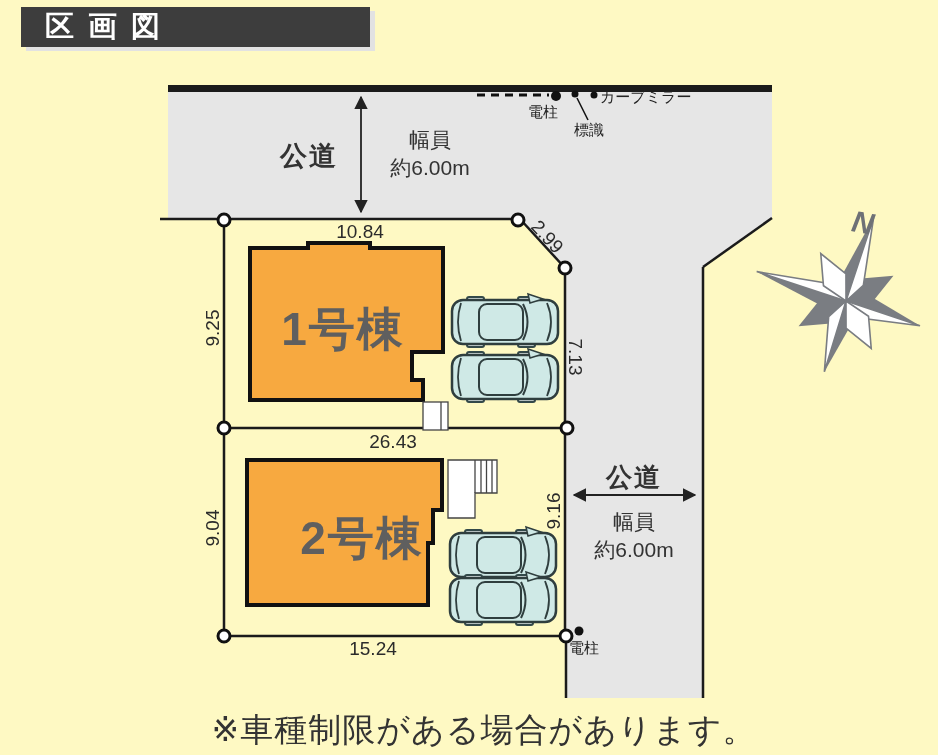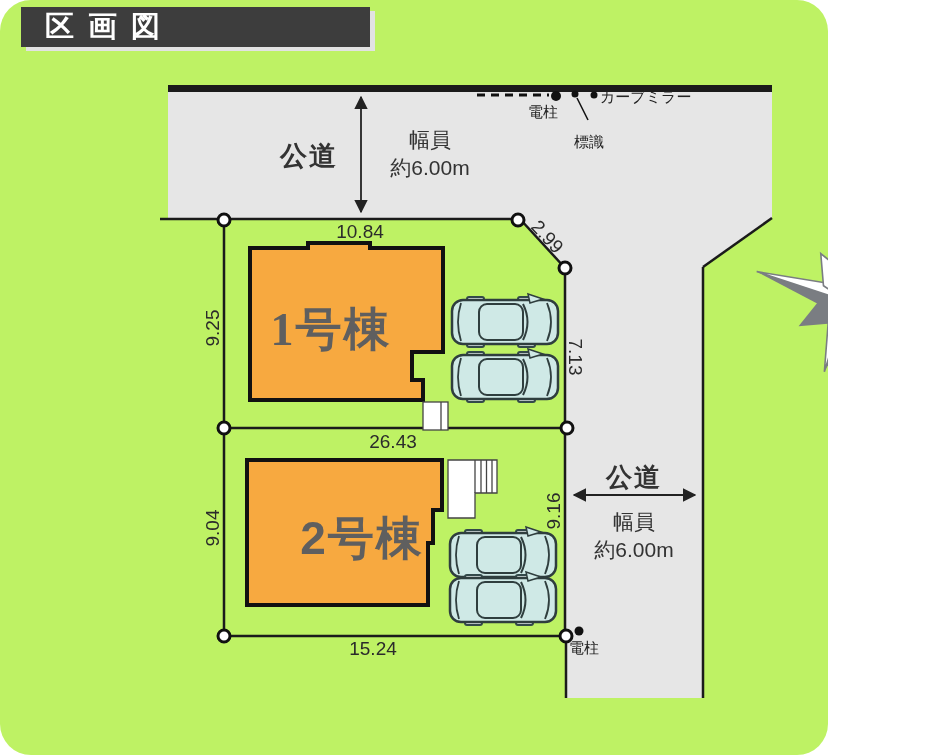--- a/index.html
+++ b/index.html
@@ -7,21 +7,21 @@
     --c-road:#E6E6E6;
     --c-car:#CFE9E6;
     --c-line:#1B1B1B;
     --c-banner:#3D3D3D;
     --c-compass:#7A7D82;
     --c-label:#2B2B2B;
     --c-building_text:#5F5F5F;
   }
   *{margin:0;padding:0;box-sizing:border-box;}
   body{background:#fff;font-family:"Liberation Sans","DejaVu Sans",sans-serif;}
-  .stage{position:relative;width:828px;height:755px;background:#bef264;overflow:hidden;border-radius:31px;}
+  .stage{position:relative;width:938px;height:755px;background:#fef9c3;overflow:hidden;}
   .stage svg.map{position:absolute;left:0;top:0;}
   .abs{position:absolute;}
   .banner{left:21px;top:7px;width:349px;height:40px;background:var(--c-banner);
           box-shadow:5px 4px 0 #E2E2E2;display:flex;align-items:center;}
   .banner span{color:#fff;font-size:29px;font-weight:bold;letter-spacing:14px;padding-left:24px;white-space:nowrap;}
   .road-name{font-size:27px;color:#333;letter-spacing:2px;font-weight:bold;}
   .road-width{text-align:center;font-size:21px;color:#333;line-height:28px;}
   .marker-label{font-size:15px;color:#222;white-space:nowrap;}
   .dim{font-size:19px;color:var(--c-label);text-align:center;width:58px;height:22px;line-height:22px;white-space:nowrap;}
   .rot-ccw{transform:rotate(-90deg);transform-origin:center;}
@@ -140,38 +140,39 @@
     <span>区画図</span>
   </div>
 
   <div class="abs road-name" style="left:280px;top:138px;">公道</div>
   <div class="abs road-width" style="left:370px;top:126px;width:120px;">
     <span style="display:block;">幅員</span>
     <span style="display:block;">約6.00m</span>
   </div>
 
   <div class="abs marker-label" style="left:528px;top:103px;">電柱</div>
-  <div class="abs marker-label" style="left:574px;top:121px;margin-top:12px;">標識</div>
+  <div class="abs marker-label" style="left:574px;top:121px;">標識</div>
   <div class="abs marker-label" style="left:600px;top:88px;">カーブミラー</div>
 
   <div class="abs dim" style="left:328px;top:221px;width:64px;">10.84</div>
   <div class="abs dim rot-diag" style="left:518px;top:226px;">2.99</div>
   <div class="abs dim rot-ccw" style="left:184px;top:317px;">9.25</div>
   <div class="abs dim rot-cw" style="left:546px;top:346px;">7.13</div>
   <div class="abs dim" style="left:362px;top:431px;width:62px;">26.43</div>
   <div class="abs dim rot-ccw" style="left:184px;top:517px;">9.04</div>
   <div class="abs dim rot-ccw" style="left:525px;top:500px;">9.16</div>
   <div class="abs dim" style="left:342px;top:638px;width:62px;">15.24</div>
 
-  <div class="abs bldg-label" style="left:236px;top:299px;width:190px;font-family:Liberation Serif, serif;">1号棟</div>
+  <div class="abs bldg-label" style="left:248px;top:299px;width:190px;">1号棟</div>
   <div class="abs bldg-label" style="left:249px;top:508px;width:190px;padding-left:36px;">2号棟</div>
 
   <div class="abs road-name" style="left:606px;top:460px;font-size:26px;">公道</div>
   <div class="abs road-width" style="left:572px;top:508px;width:124px;">
     <span style="display:block;">幅員</span>
     <span style="display:block;">約6.00m</span>
   </div>
 
   <div class="abs marker-label" style="left:569px;top:639px;">電柱</div>
 
   <div class="abs north" style="left:852px;top:206px;">N</div>
 
+  <div class="abs note" style="left:164px;top:708px;width:640px;">※車種制限がある場合があります。</div>
 </div>
 
 </body></html>

